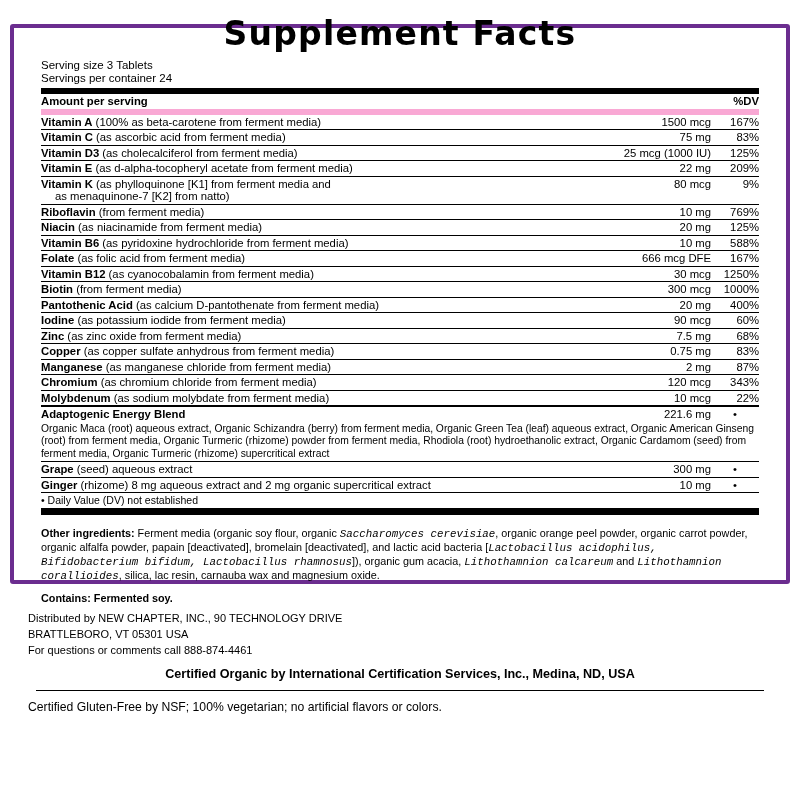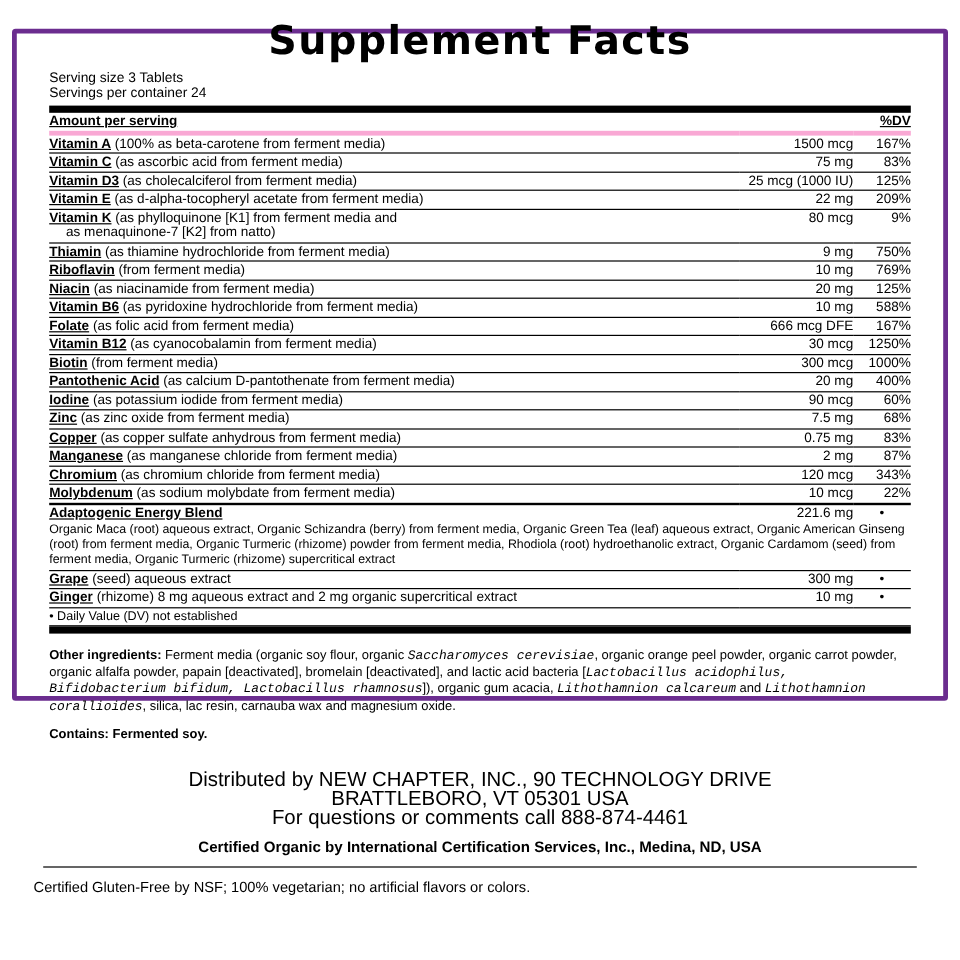--- a/index.html
+++ b/index.html
@@ -83,27 +83,25 @@
     width: 95px;
   }
   td.dv {
     text-align: right;
     white-space: nowrap;
     width: 48px;
     padding-right: 2px;
   }
   .nutrient {
     font-weight: bold;
-    text-decoration: underline;
   }
   .hdr td {
     font-weight: bold;
-    border-bottom: 4px solid #f9a8d4;
+    border-bottom: 6px solid #f9a8d4;
     padding-bottom: 1px;
-    text-decoration: underline;
   }
   .sub {
     display: block;
     padding-left: 14px;
   }
   .blend-desc {
     font-size: 10.3px;
     line-height: 12px;
     padding-left: 8px;
     padding-top: 1px;
@@ -131,24 +129,23 @@
     text-align: left;
   }
   .other b { font-weight: bold; }
   .other i { font-style: italic; font-family: Liberation Mono, monospace; }
   .contains {
     font-size: 10.8px;
     font-weight: bold;
     margin: 9px 13px 0 13px;
   }
   .distributed {
-    text-align: center;
-    font-size: 17px;
+    font-size: 11px;
     line-height: 16px;
-    margin-top: 24px;
+    margin-top: 6px;
   }
   .certified {
     text-align: center;
     font-size: 12.6px;
     font-weight: bold;
     margin-top: 9px;
   }
   .hr-wide {
     border-top: 1.6px solid #000;
     margin: 9px 8px 0 8px;
@@ -208,25 +205,20 @@
             <td class="name"><span class="nutrient">Vitamin E</span><span> (as d-alpha-tocopheryl acetate from ferment media)</span></td>
             <td class="amt">22 mg</td>
             <td class="dv">209%</td>
           </tr>
           <tr class="row">
             <td class="name"><span class="nutrient">Vitamin K</span><span> (as phylloquinone [K1] from ferment media and</span><span class="sub">as menaquinone-7 [K2] from natto)</span></td>
             <td class="amt">80 mcg</td>
             <td class="dv">9%</td>
           </tr>
           <tr class="row">
-            <td class="name"><span class="nutrient">Thiamin</span><span> (as thiamine hydrochloride from ferment media)</span></td>
-            <td class="amt">9 mg</td>
-            <td class="dv">750%</td>
-          </tr>
-          <tr class="row">
             <td class="name"><span class="nutrient">Riboflavin</span><span> (from ferment media)</span></td>
             <td class="amt">10 mg</td>
             <td class="dv">769%</td>
           </tr>
           <tr class="row">
             <td class="name"><span class="nutrient">Niacin</span><span> (as niacinamide from ferment media)</span></td>
             <td class="amt">20 mg</td>
             <td class="dv">125%</td>
           </tr>
           <tr class="row">

